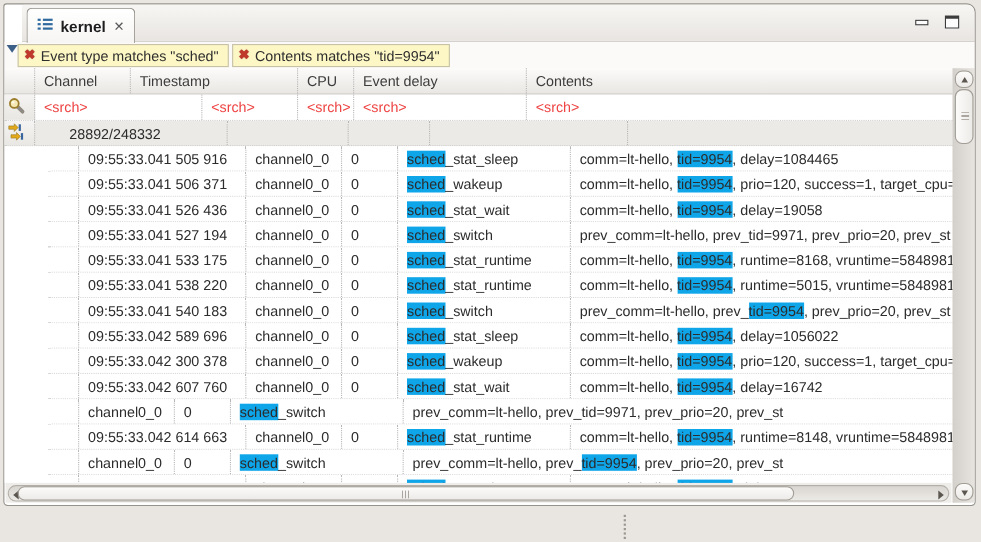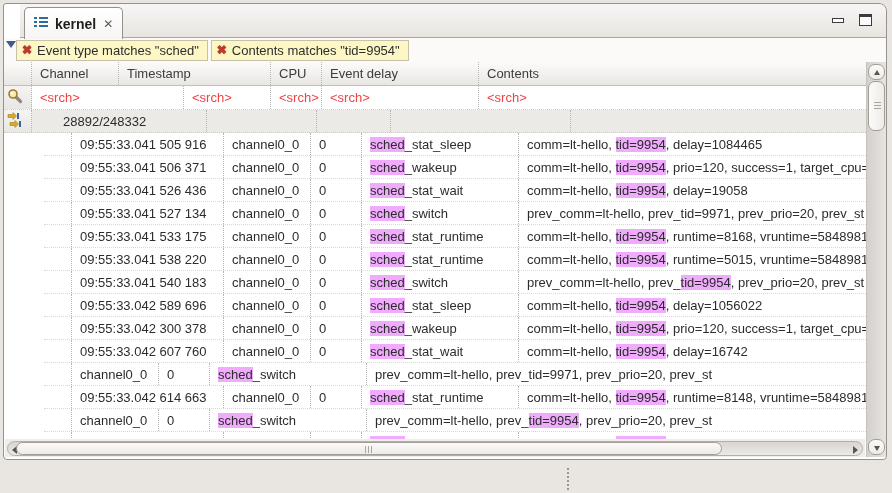--- a/index.html
+++ b/index.html
@@ -74,21 +74,21 @@
   .c5 { flex:1; border-right:none; }
   .header-row { height:24px; background:linear-gradient(#fcfbfa,#e9e7e3); border-bottom:1px solid #c2beb8; }
   .header-row .cell { color:#3c3c3c; }
   .search-row { height:24px; border-bottom:1px dotted #cfcfcf; }
   .search-row .cell { color:#ef4444; }
   .search-row .c0 { background:linear-gradient(#f5f4f2,#e9e7e3); }
   .count-row { height:23px; background:#ebeae7; border-bottom:1px dotted #c9c9c9;gap:23px; }
   .count-row .c0 { background:linear-gradient(#f5f4f2,#e9e7e3); }
   .rows-viewport { height:306px; overflow:hidden; background:#fff; }
   .data-row { height:23px; border-bottom:1px dotted #d8d8d8;margin-left:40px; }
-  .hl { background:#f0abfc; }
+  .hl { background:#0ea5e9; }
 
   
   .hscroll-area {
     position:absolute; left:1px; top:435px; width:860px; height:18px;
     display:flex; align-items:center; background:#efedea;
   }
   .h-track {
     position:relative; flex:1; height:15px; margin:0 2px;
     border:1px solid #b3afa8; border-radius:8px;
     background:linear-gradient(#d9d6d1,#eceae6);
@@ -240,21 +240,21 @@
         <div class="trow data-row">
           <div class="cell c0"></div>
           <div class="cell c1">09:55:33.041 526 436</div>
           <div class="cell c2">channel0_0</div>
           <div class="cell c3">0</div>
           <div class="cell c4"><span class="hl">sched</span>_stat_wait</div>
           <div class="cell c5">comm=lt-hello, <span class="hl">tid=9954</span>, delay=19058</div>
         </div>
         <div class="trow data-row">
           <div class="cell c0"></div>
-          <div class="cell c1">09:55:33.041 527 134</div>
+          <div class="cell c1">09:55:33.041 527 194</div>
           <div class="cell c2">channel0_0</div>
           <div class="cell c3">0</div>
           <div class="cell c4"><span class="hl">sched</span>_switch</div>
           <div class="cell c5">prev_comm=lt-hello, prev_tid=9971, prev_prio=20, prev_st</div>
         </div>
         <div class="trow data-row">
           <div class="cell c0"></div>
           <div class="cell c1">09:55:33.041 533 175</div>
           <div class="cell c2">channel0_0</div>
           <div class="cell c3">0</div>

